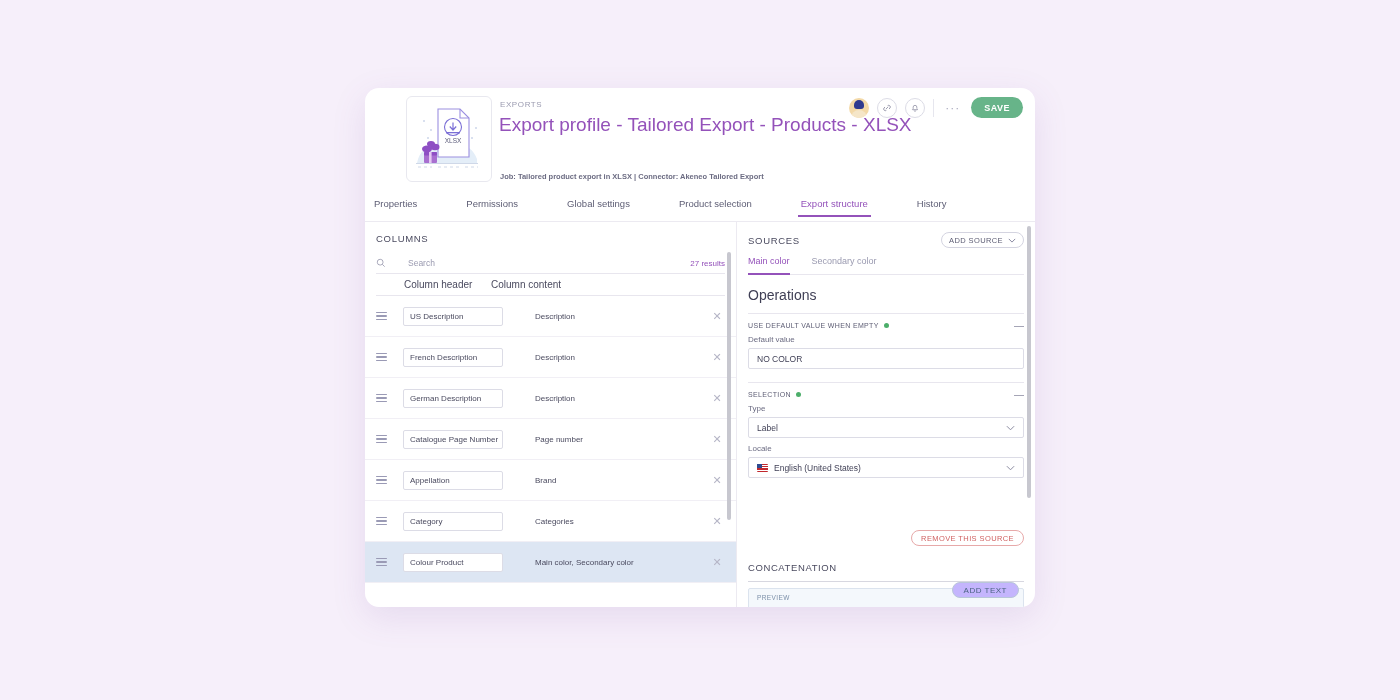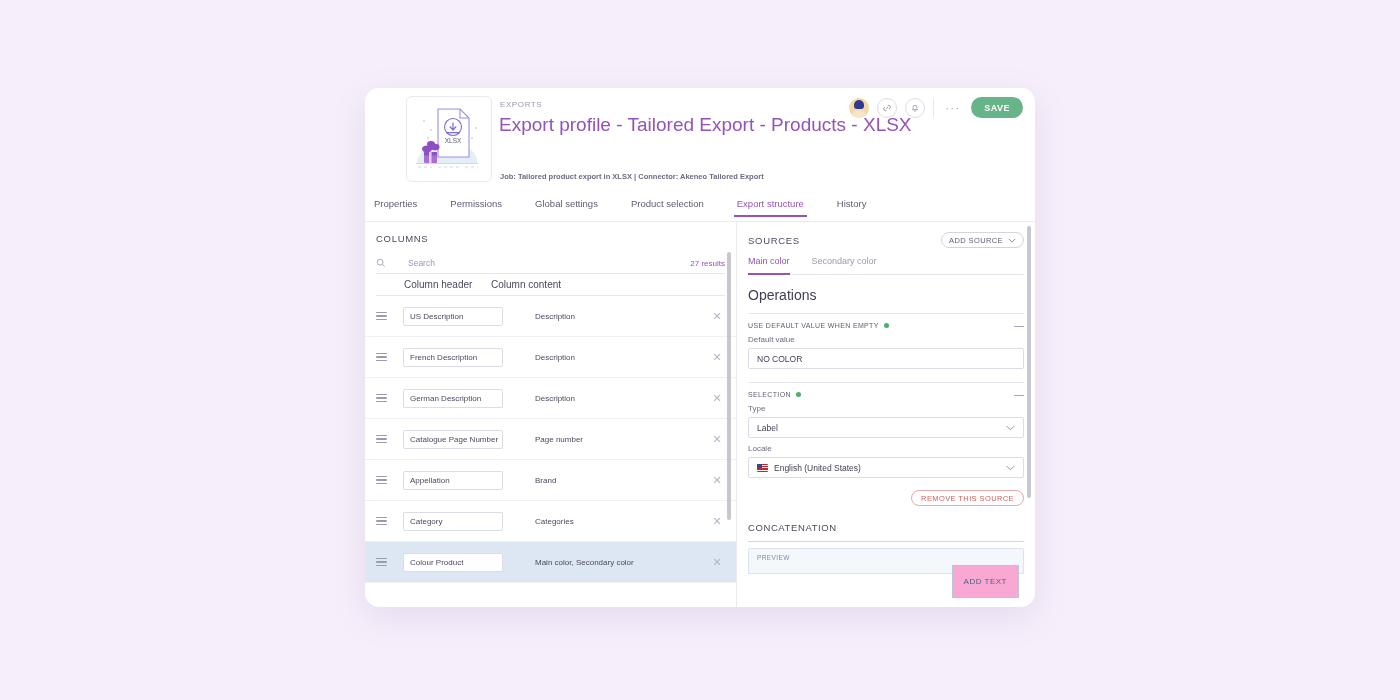--- a/index.html
+++ b/index.html
@@ -115,21 +115,21 @@
     display: flex; align-items: center;
     font-family: "Liberation Sans", sans-serif;
   }
 
   
   .tabs {
     position: relative;
     height: 24px;
     border-bottom: 1px solid #eceaf1;
     padding-left: 9px;
-    display: flex; align-items: flex-start; gap: 0;
+    display: flex; align-items: flex-start; gap: 16px;
   }
   .tab {
     font-size: 9.5px;
     color: #5d5d74;
     padding: 0 17px 7px 0;
     margin-right: 16px;
     position: relative;
     white-space: nowrap;
   }
   .tab:first-child { margin-left: 0; }
@@ -325,20 +325,21 @@
   .danger-btn {
     border: 1px solid #e7a9a9;
     color: #d06262;
     border-radius: 10px;
     height: 16px;
     padding: 0 9px;
     font-size: 7.5px;
     letter-spacing: .4px;
     display: flex; align-items: center;
     background: #fff;
+    margin-top: 40px;
   }
   .concat-title {
     font-size: 9.5px; color: #4a4a5f;
     letter-spacing: .6px;
     padding: 16px 0 0 11px;
   }
   .concat-sep { margin: 8px 11px 0 11px; border-top: 1px solid #d7d7e0; }
   .preview-box {
     margin: 6px 11px 0 11px;
     border: 1px solid #dbe3ee;
@@ -352,23 +353,23 @@
   }
 
   
   .addtext-wrap {
     position: absolute;
     right: 16px; bottom: 9px;
   }
   .addtext-btn {
     border: 1px solid #b9c6d9;
     color: #4a6382;
-    background: #f9a8d4;
-    border-radius: 0;
-    height: 33px;
+    background: #c4b5fd;
+    border-radius: 8px;
+    height: 16px;
     padding: 0 11px;
     font-size: 8px;
     letter-spacing: .5px;
     display: flex; align-items: center;
   }
 </style>
 </head>
 <body>
 
 <div id="stage">

